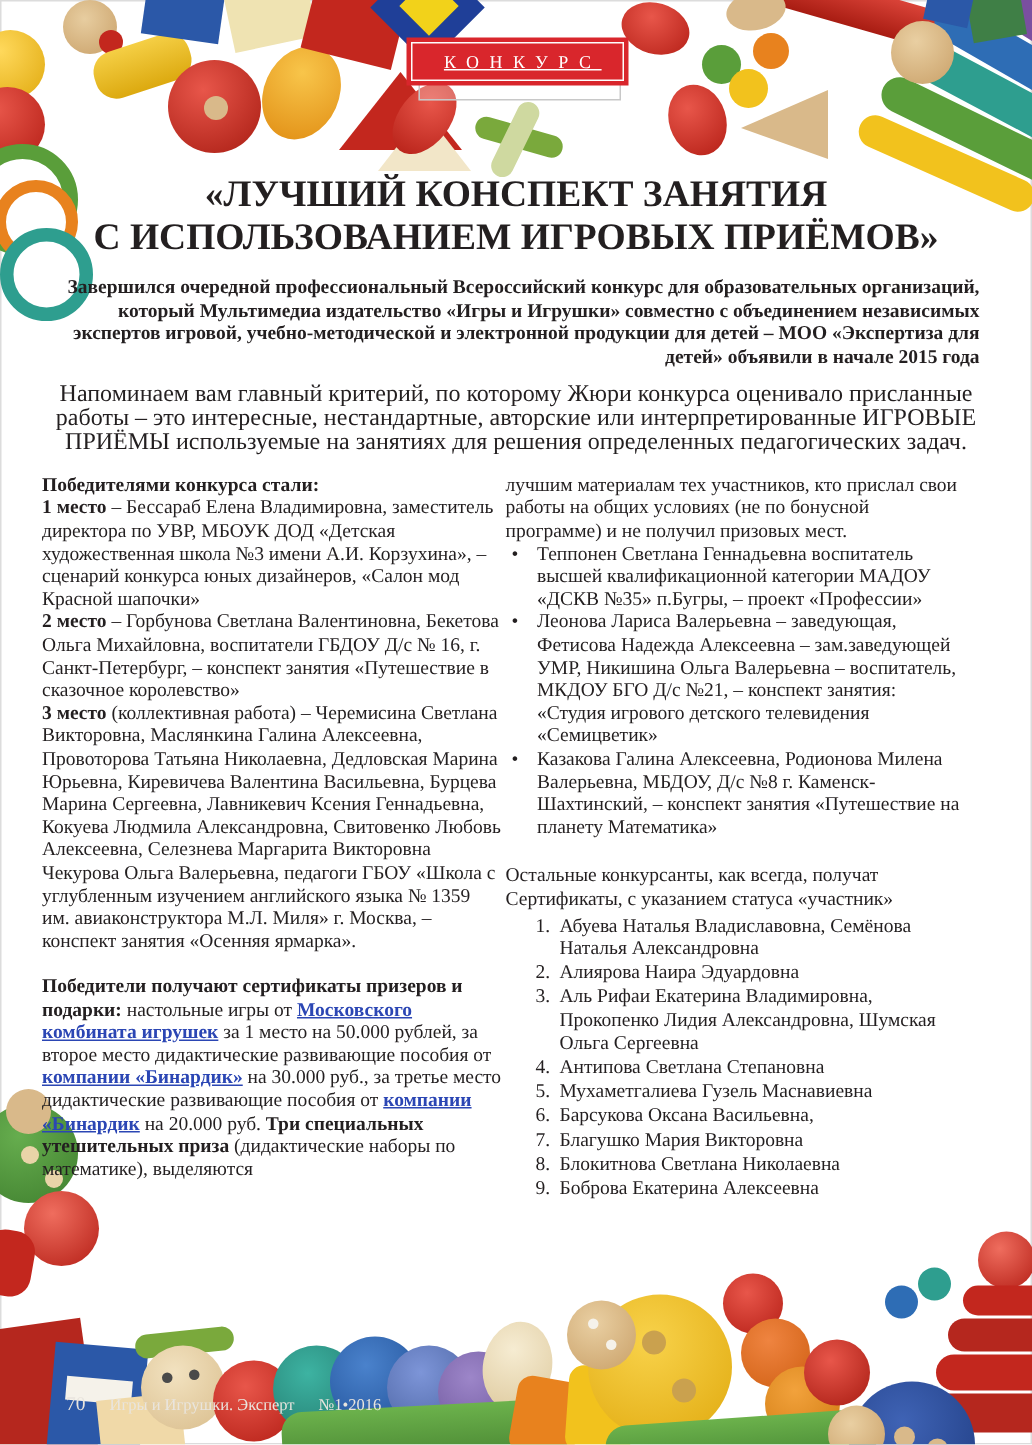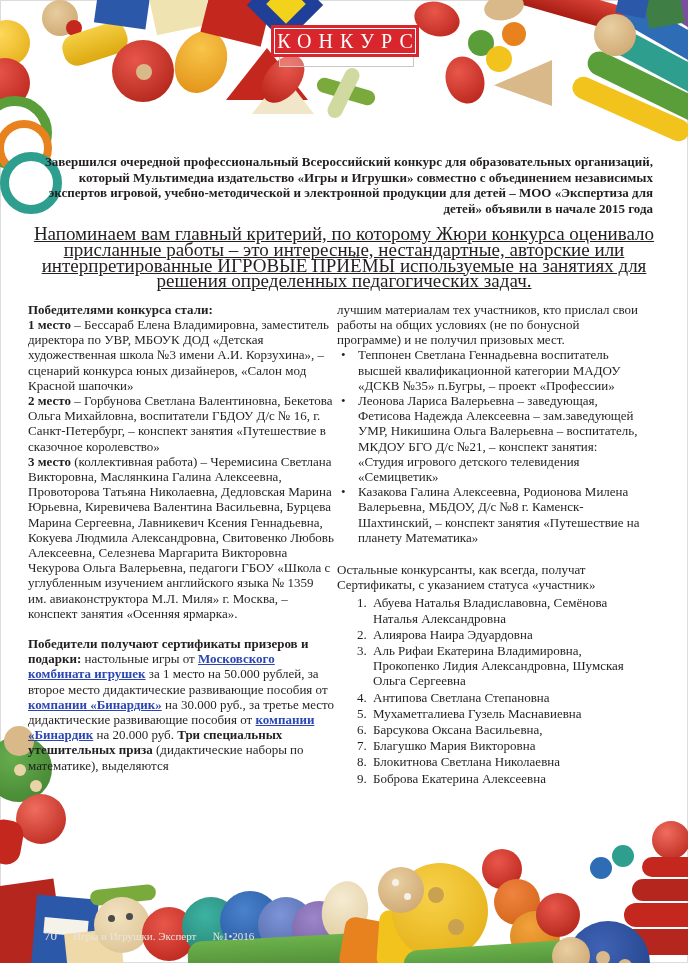--- a/index.html
+++ b/index.html
@@ -11,27 +11,27 @@
   .collage-bottom{bottom:0;height:128px;}
   .edge-toys{position:absolute;left:0;top:728px;width:80px;height:135px;z-index:1;}
   .sh{position:absolute;}
   .c{border-radius:50%;}
   .bar{border-radius:14px;}
   .dot{border-radius:50%;}
   
   .banner-ghost{position:absolute;left:279px;top:31px;width:133px;height:34px;border:1px solid #c8c8c8;z-index:4;background:rgba(255,255,255,.25);}
   .banner{position:absolute;left:271px;top:25px;width:148px;height:32px;background:#d9262c;z-index:5;}
   .banner-inner{position:absolute;inset:3px;border:1px solid #fdfdfd;display:flex;align-items:center;justify-content:center;}
-  .banner-label{color:#fff;font-size:20px;letter-spacing:7px;padding-left:7px;line-height:1;}
+  .banner-label{color:#fff;font-size:12px;letter-spacing:7px;padding-left:7px;line-height:1;text-decoration:underline;}
   
   .content{position:relative;z-index:2;padding:112px 28px 0;}
   .congrats{margin:0;text-align:center;color:#d9262c;font-size:17px;font-weight:bold;line-height:22px;}
   .title{margin:3px 0 0;text-align:center;font-size:25px;line-height:29px;font-weight:bold;color:#231f20;}
   .intro{margin:10px auto 0;width:618px;text-align:right;font-weight:bold;font-size:13px;line-height:15.6px;}
-  .criteria{margin:10px auto 0;width:622px;text-align:center;font-size:19px;line-height:15.6px;text-decoration:underline;}
+  .criteria{margin:10px auto 0;width:622px;text-align:center;font-size:16px;line-height:15.6px;}
   .columns{display:flex;gap:2px;margin-top:13px;}
   .col{width:307px;font-size:13px;line-height:15.2px;}
   .col p{margin:0;}
   .link{color:#2b46b4;font-weight:bold;text-decoration:underline;cursor:pointer;}
   .prizes{margin-top:15px !important;}
   ul.bullets{margin:0;padding:0;list-style:none;}
   ul.bullets li{position:relative;padding-left:21px;}
   ul.bullets li::before{content:"\2022";position:absolute;left:4px;}
   .cert-heading{margin-top:17px !important;font-weight:normal;}
   ol.participants{margin:3px 0 0;padding-left:33px;}
@@ -96,22 +96,22 @@
   <div class="edge-toys">
     <div class="sh c" style="left:-14px;top:8px;width:66px;height:66px;background:radial-gradient(circle at 40% 32%,#66ad4e,#3f7f2e);"></div>
     <div class="sh c" style="left:4px;top:-2px;width:30px;height:30px;background:#d9b98a;"></div>
     <div class="sh c dot" style="left:14px;top:36px;width:12px;height:12px;background:#e9d4a8;"></div>
     <div class="sh c dot" style="left:30px;top:52px;width:12px;height:12px;background:#e9d4a8;"></div>
     <div class="sh c" style="left:16px;top:66px;width:50px;height:50px;background:radial-gradient(circle at 38% 30%,#ef6d5e,#b51f16);"></div>
     <div class="sh bar" style="left:-12px;top:92px;width:34px;height:44px;background:#c3271e;transform:rotate(10deg);"></div>
   </div>
 
   <main class="content">
-    <h1 class="title"><br>
-      </h1>
+    <h1 class="title"><span>«ЛУЧШИЙ КОНСПЕКТ ЗАНЯТИЯ</span><br>
+      <span>С ИСПОЛЬЗОВАНИЕМ ИГРОВЫХ ПРИЁМОВ»</span></h1>
 
     <p class="intro">Завершился очередной профессиональный Всероссийский конкурс для образовательных организаций, который Мультимедиа издательство «Игры и Игрушки» совместно с объединением независимых экспертов игровой, учебно-методической и электронной продукции для детей – МОО «Экспертиза для детей» объявили в начале 2015 года</p>
     <p class="criteria">Напоминаем вам главный критерий, по которому Жюри конкурса оценивало присланные работы – это интересные, нестандартные, авторские или интерпретированные ИГРОВЫЕ ПРИЁМЫ используемые на занятиях для решения определенных педагогических задач.</p>
 
     <div class="columns">
       <div class="col">
         <p><strong>Победителями конкурса стали:</strong></p>
         <p><strong>1 место</strong><span> – Бессараб Елена Владимировна, заместитель директора по УВР, МБОУК ДОД «Детская художественная школа №3 имени А.И. Корзухина», – сценарий конкурса юных дизайнеров, «Салон мод Красной шапочки»</span></p>
         <p><strong>2 место</strong><span> – Горбунова Светлана Валентиновна, Бекетова Ольга Михайловна, воспитатели ГБДОУ Д/с № 16, г. Санкт-Петербург, – конспект занятия «Путешествие в сказочное королевство»</span></p>
         <p><strong>3 место</strong><span> (коллективная работа) – Черемисина Светлана Викторовна, Маслянкина Галина Алексеевна, Провоторова Татьяна Николаевна, Дедловская Марина Юрьевна, Киревичева Валентина Васильевна, Бурцева Марина Сергеевна, Лавникевич Ксения Геннадьевна, Кокуева Людмила Александровна, Свитовенко Любовь Алексеевна, Селезнева Маргарита Викторовна Чекурова Ольга Валерьевна, педагоги ГБОУ «Школа с углубленным изучением английского языка № 1359 им. авиаконструктора М.Л. Миля» г. Москва, – конспект занятия «Осенняя ярмарка».</span></p>

